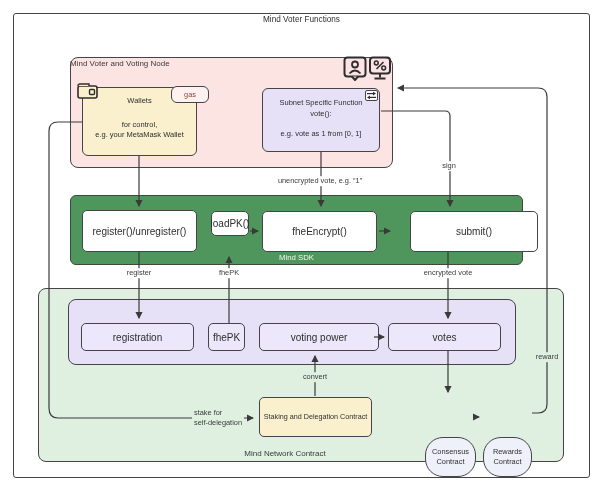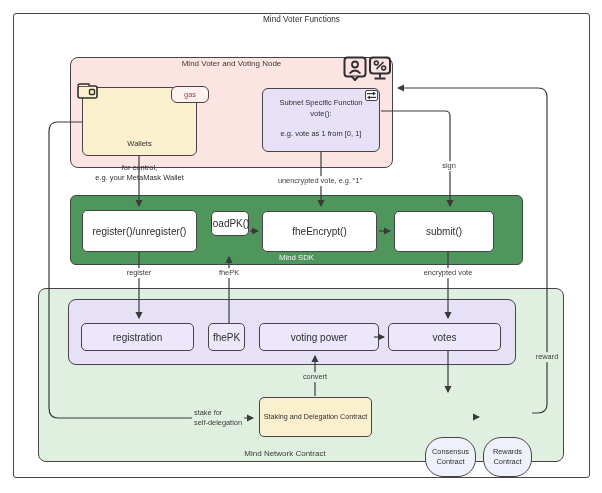--- a/index.html
+++ b/index.html
@@ -6,39 +6,39 @@
   .canvas{
     position:relative;width:602px;height:493px;background:#ffffff;
     font-family:"Liberation Sans", sans-serif;color:#2e2e2e;overflow:hidden;
   }
   .abs{position:absolute;box-sizing:border-box;}
   
   .frame{left:13px;top:13px;width:577px;height:465px;border:1.4px solid #474349;border-radius:3px;background:#ffffff;}
   .main-title{left:13px;top:15px;width:577px;text-align:center;font-size:8.2px;color:#2e2e2e;}
   
   .voter-box{left:70px;top:57px;width:323px;height:111px;background:#fce4e3;border:1.4px solid #474349;border-radius:8px;}
-  .voter-title{left:70px;top:59px;width:323px;text-align:center;font-size:8px;color:#3a3a3a;}
+  .voter-title{left:70px;top:59px;width:323px;text-align:left;font-size:8px;color:#3a3a3a;}
   .wallets-box{left:82px;top:87px;width:115px;height:69px;background:#fbf0ce;border:1.2px solid #474349;border-radius:6px;
                display:flex;flex-direction:column;align-items:center;padding-top:8px;font-size:7.5px;line-height:1.4;text-align:center;}
-  .wallets-title{margin-bottom:13px;margin-top:43px;}
+  .wallets-title{margin-bottom:13px;}
   .gas-badge{left:171px;top:86px;width:38px;height:17px;background:#fdf2f0;border:1.2px solid #474349;border-radius:6px;
              display:flex;align-items:center;justify-content:center;font-size:7.3px;color:#94403b;}
   .subnetfn-box{left:262px;top:88px;width:118px;height:64px;background:#e7e1f8;border:1.2px solid #474349;border-radius:6px;
                 display:flex;flex-direction:column;align-items:center;padding-top:9px;font-size:7.5px;line-height:1.4;text-align:center;}
   .swap-badge{left:365px;top:90px;width:13px;height:11px;background:#fdfdfd;border:1px solid #474349;border-radius:2px;
               display:flex;align-items:center;justify-content:center;}
   
   .sdk-bar{left:70px;top:195px;width:453px;height:70px;background:#4f965c;border:1.4px solid #3a4a3d;border-radius:6px;}
   .sdk-label{left:70px;top:253px;width:453px;text-align:center;font-size:7.8px;color:#eef7ef;}
   .node{background:#ffffff;border:1.2px solid #474349;border-radius:5px;display:flex;align-items:center;justify-content:center;
         font-size:10px;text-align:center;line-height:1.3;}
   .nd-register{left:82px;top:210px;width:115px;height:42px;}
   .nd-loadpk{left:211px;top:211px;width:38px;height:25px;}
   .nd-fhe{left:262px;top:211px;width:115px;height:41px;}
-  .nd-submit{left:394px;top:211px;width:100px;height:41px;}
+  .nd-submit{left:410px;top:211px;width:128px;height:41px;}
   
   .network-box{left:38px;top:288px;width:526px;height:174px;background:#dff0e1;border:1.4px solid #474349;border-radius:8px;}
   .network-label{left:22px;top:449px;width:526px;text-align:center;font-size:8px;color:#3a3a3a;}
   .subnetc-box{left:68px;top:299px;width:448px;height:66px;background:#e7e1f8;border:1.2px solid #474349;border-radius:8px;}
   .subnetc-label{left:68px;top:302px;width:448px;text-align:center;font-size:8px;color:#3a3a3a;}
   .lav{background:#ece7fb;}
   .nd-registration{left:81px;top:323px;width:113px;height:28px;}
   .nd-fhepk{left:208px;top:323px;width:37px;height:28px;}
   .nd-votingpower{left:259px;top:323px;width:120px;height:28px;}
   .nd-votes{left:388px;top:323px;width:113px;height:28px;}

